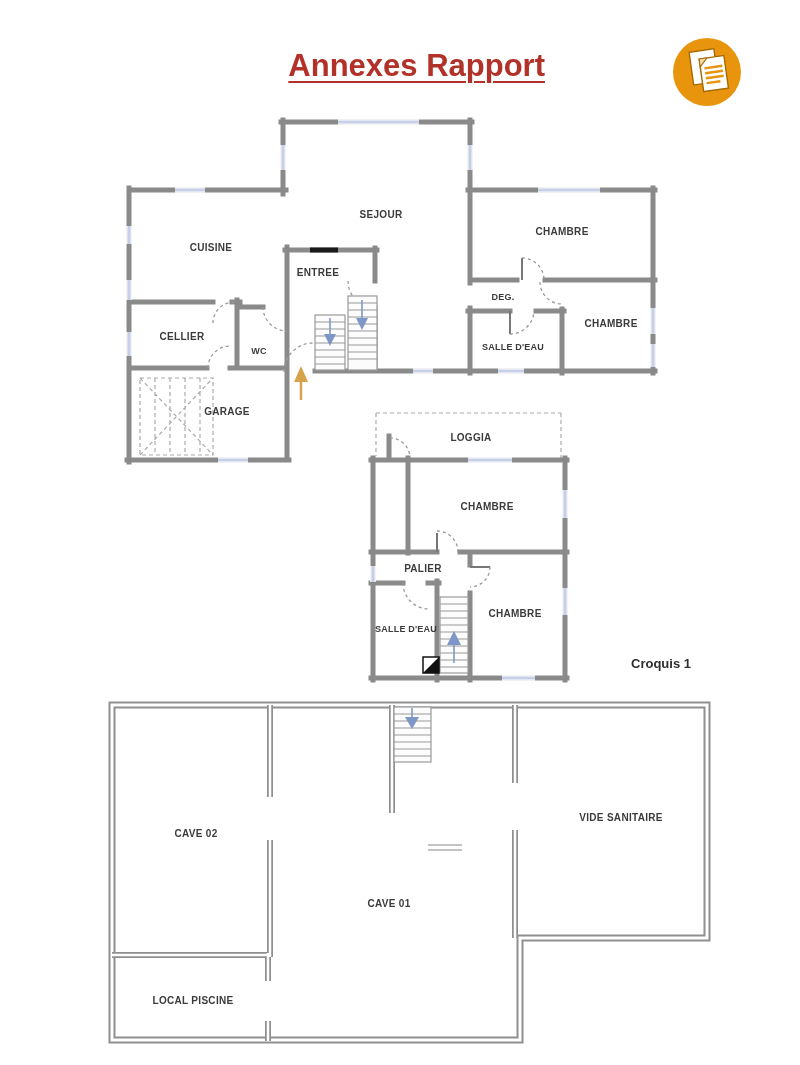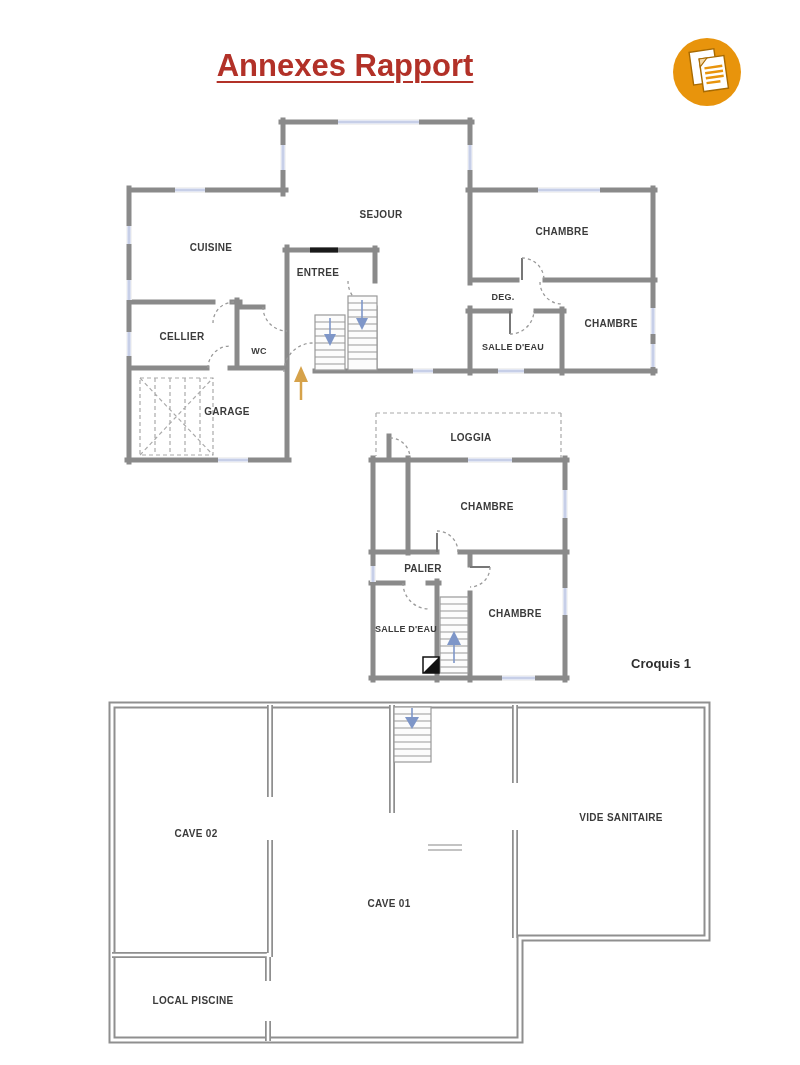--- a/index.html
+++ b/index.html
@@ -1,18 +1,18 @@
 <!DOCTYPE html>
 <html><head>
 <meta charset="utf-8">
 <style>
   html,body{margin:0;padding:0;background:#ffffff;}
   .page{position:relative;width:800px;height:1065px;background:#fff;overflow:hidden;
         font-family:"Liberation Sans",sans-serif;}
-  .page-title{position:absolute;top:48px;left:145px;width:400px;margin:0;text-align:center;
+  .page-title{position:absolute;top:48px;left:145px;width:400px;margin:0;text-align:right;
         font:bold 31px "Liberation Sans",sans-serif;color:#B23128;
         text-decoration:underline;text-decoration-thickness:2px;text-underline-offset:5px;}
   svg.canvas{position:absolute;left:0;top:0;}
   .wall{stroke:#8A8A8A;stroke-width:5;fill:none;stroke-linecap:square;}
   .blackbar{stroke:#1a1a1a;stroke-width:5;fill:none;}
   .win-b{stroke:#ffffff;stroke-width:5.6;fill:none;}
   .win{stroke:#C7CFE8;stroke-width:3.2;fill:none;}
   .door{stroke:#9a9a9a;stroke-width:1.3;fill:none;stroke-dasharray:3 3;}
   .leaf{stroke:#777;stroke-width:2;fill:none;}
   .dashedline{stroke:#aaaaaa;stroke-width:1.2;fill:none;stroke-dasharray:4 3;}

